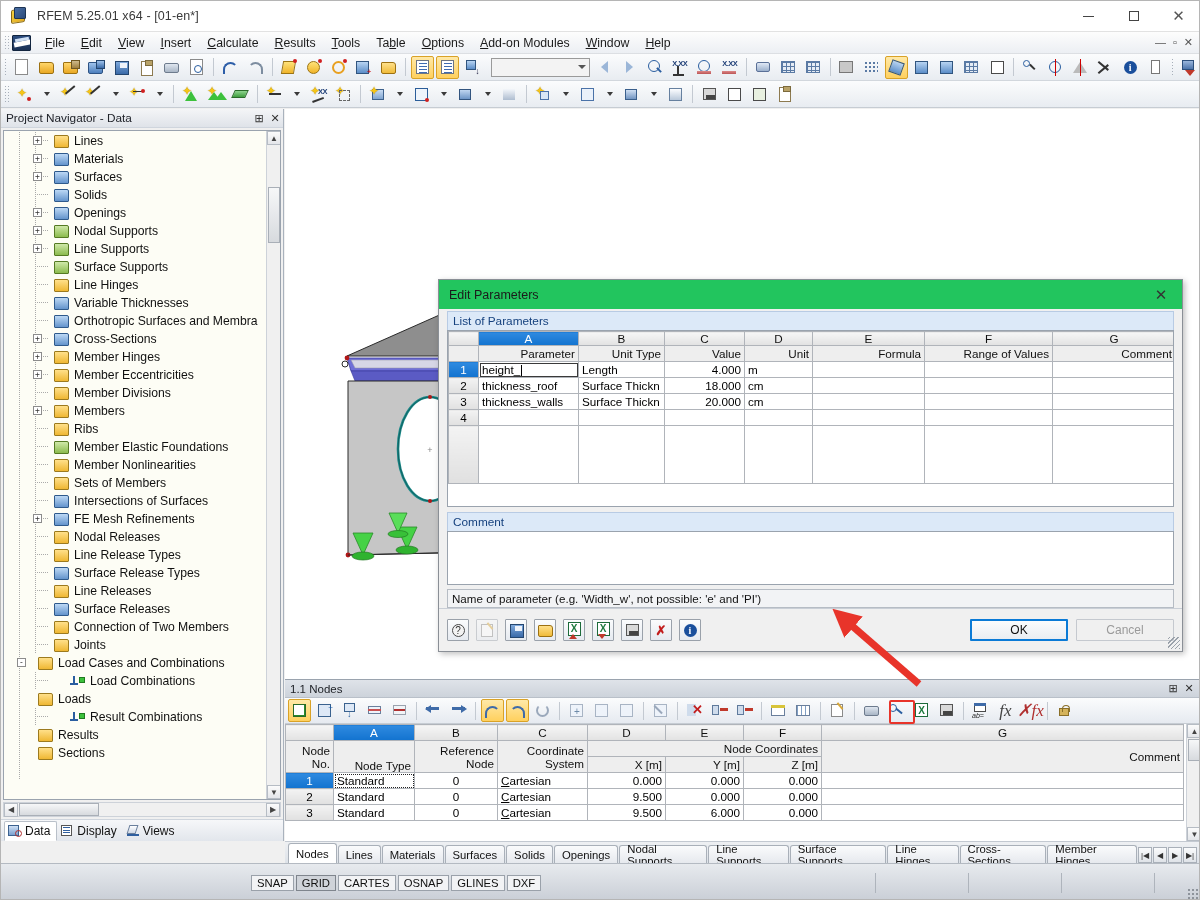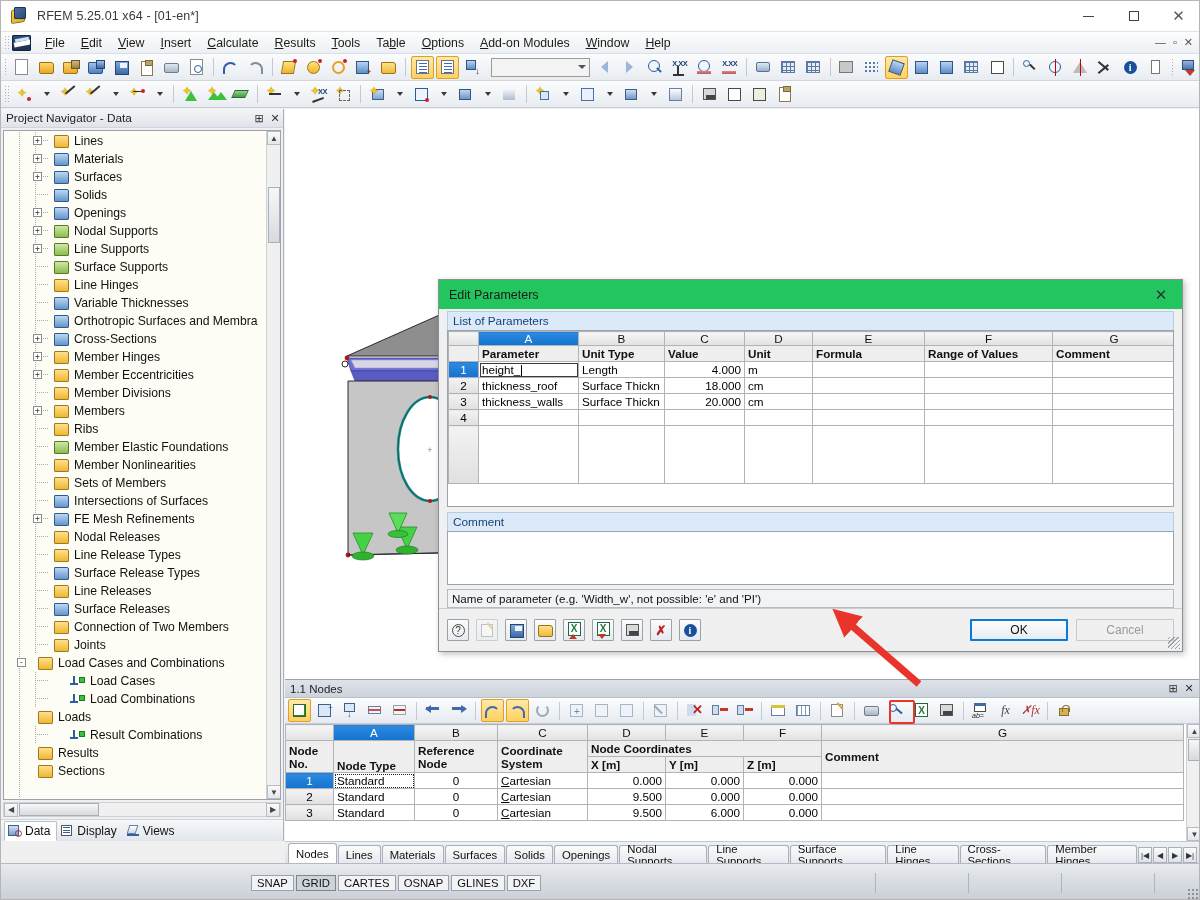--- a/index.html
+++ b/index.html
@@ -149,21 +149,21 @@
     font-size:10px;display:flex;align-items:center;justify-content:center;color:#333;}
   .ic-mesh { width:14px;height:12px;background:#e5ecf5;border:1px solid #5a7aa4;
     background-image:linear-gradient(#5a7aa4 1px, transparent 1px),linear-gradient(90deg,#5a7aa4 1px, transparent 1px);
     background-size:4px 4px;}
   .ic-xx { font-size:7.5px; color:#1f3f77; font-weight:bold; letter-spacing:-.5px;}
   .ic-green-cone { width:0;height:0;border-left:6px solid transparent;border-right:6px solid transparent;border-bottom:10px solid #3cc13c;}
   .ic-tri { width:0;height:0;border-left:7px solid transparent;border-right:7px solid transparent;border-bottom:11px solid #ddd; }
   .ic-circ { width:12px;height:12px;border:1.6px solid #2a5ea0;border-radius:50%;}
   .ic-lock { width:10px;height:8px;background:#d5b35a;border:1px solid #8a6f28;margin-top:4px;}
   .ic-lock::before{content:"";position:absolute;left:2px;top:-4px;width:6px;height:6px;border:1.6px solid #8a6f28;border-bottom:none;border-radius:4px 4px 0 0;}
-  .ic-fx { font-family:"Liberation Serif",serif; font-style:italic; font-size:12px; color:#444; }
+  .ic-fx { font-family:"Liberation Serif",serif; font-style:italic; font-size:17px; color:#444; }
 
   
   .navigator {
     position:absolute; left:0; top:108px; width:283px; height:732px;
     background:#f0f0f0; border-right:1px solid #a9b2bd;
     display:flex; flex-direction:column;
   }
   .nav-header {
     height:19px; background: linear-gradient(#f4f5f7,#dfe3e9);
     display:flex; align-items:center; padding-left:5px;
@@ -243,21 +243,21 @@
   }
   .highlight-box {
     position:absolute; border:2px solid #e8342a; border-radius:2px;
     left:604px; top:2px; width:26px; height:24px; pointer-events:none;
   }
   .grid-wrap { flex:1; background:#fff; position:relative; overflow:hidden; margin:0; }
   table.grid { border-collapse:collapse; font-size:11.7px; table-layout:fixed; width:898px; }
   table.grid th, table.grid td { border:1px solid #b0b4ba; padding:0 3px; height:16px; }
   .col-head { background:linear-gradient(#f6f6f6,#e2e2e2); text-align:center; font-weight:normal; color:#111; height:14px;}
   .col-head.sel { background:linear-gradient(#2f8ae0,#1273cf); color:#fff; }
-  .sub-head { background:#eeeeee; text-align:left; font-weight:bold; color:#111; }
+  .sub-head { background:#eeeeee; text-align:right; font-weight:normal; color:#111; }
   .rownum { background:linear-gradient(#f3f3f3,#e0e0e0); text-align:center; width:36px; }
   .rownum.sel { background:linear-gradient(#2f8ae0,#1273cf); color:#fff; }
   td.num { text-align:right; }
   td.ctr { text-align:center; }
   .cell-active { outline:1px dotted #222; outline-offset:-2px; }
   .ul1 { text-decoration: underline; }
   .grid-vscroll { position:absolute; right:0; top:0; width:15px; bottom:0; background:#f0f0f0; border-left:1px solid #cdd2d9;}
   .tp-tabs {
     height:22px; background:linear-gradient(#eef0f3,#dde2e8); display:flex; align-items:flex-end;
     border-top:1px solid #c3c9d1; padding-left:3px; gap:0px;
@@ -1028,33 +1028,20 @@
             <span class="t-ico ti-fold-y"></span>
             <span class="tnode-label">Joints</span>
           </div>
           <div class="tnode">
             <div class="t-indent shallow">
               <span class="t-dots"></span>
               <span class="t-expander">-</span>
             </div>
             <span class="t-ico ti-fold-y"></span>
             <span class="tnode-label">Load Cases and Combinations</span>
-          </div>
-          <div class="tnode">
-            <div class="t-indent deep">
-              <span class="t-dots"></span>
-              <span class="t-dots3"></span>
-              <span class="t-dots2"></span>
-            </div>
-            <span class="t-ico ti-fold-y" style="background: none; border: none;">
-              <span style="position:absolute;left:3px;top:1px;width:2px;height:9px;background:#2a5ea0;"></span>
-              <span style="position:absolute;left:0px;top:8px;width:8px;height:2px;background:#2a5ea0;"></span>
-              <span style="position:absolute;right:0;top:2px;width:6px;height:6px;background:#3cc13c;border:1px solid #1f7a1f;"></span>
-            </span>
-            <span class="tnode-label">Load Cases</span>
           </div>
           <div class="tnode">
             <div class="t-indent deep">
               <span class="t-dots"></span>
               <span class="t-dots3"></span>
               <span class="t-dots2"></span>
             </div>
             <span class="t-ico ti-fold-y" style="background: none; border: none;">
               <span style="position:absolute;left:3px;top:1px;width:2px;height:9px;background:#2a5ea0;"></span>
               <span style="position:absolute;left:0px;top:8px;width:8px;height:2px;background:#2a5ea0;"></span>

